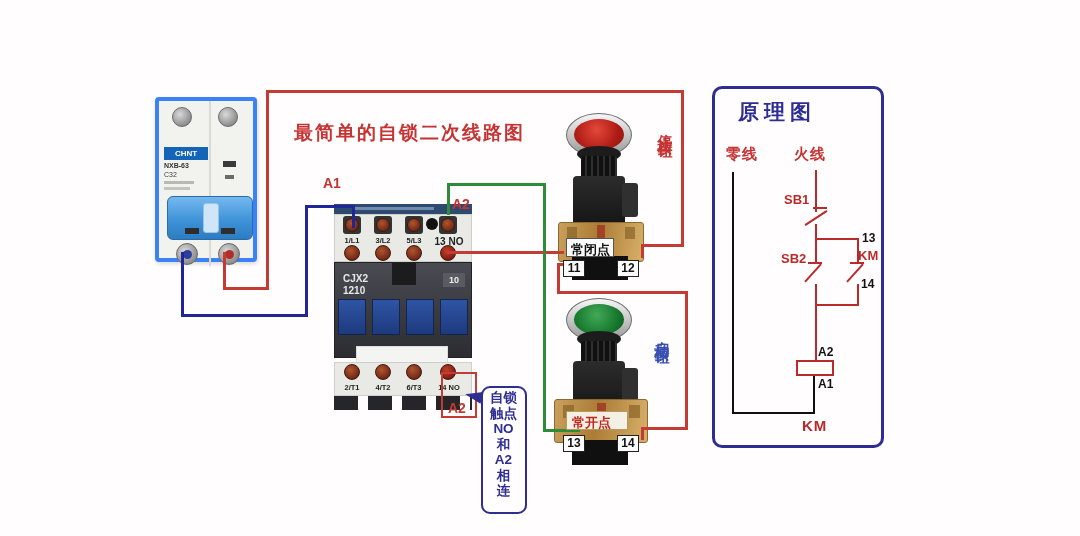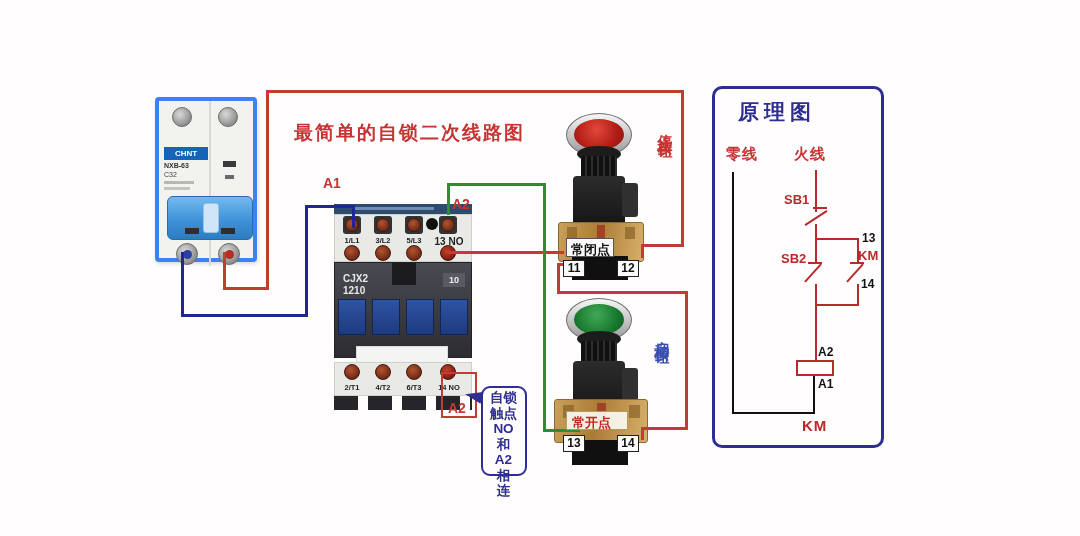--- a/index.html
+++ b/index.html
@@ -145,21 +145,21 @@
     </div>
     <div class="abs" style="left:16px;top:116px;width:62px;height:19px;background:rgba(250,248,242,.92);border:1px solid #b49a60;z-index:7;">
       <div class="lbl" style="left:5px;top:2px;font-size:13px;color:#c2261f;">常开点</div>
     </div>
     <div class="abs" style="left:22px;top:145px;width:56px;height:25px;background:#101010;"></div>
     <div class="tag" style="left:13px;top:140px;width:22px;height:17px;">13</div>
     <div class="tag" style="left:67px;top:140px;width:22px;height:17px;">14</div>
   </div>
   <div class="lbl vtext" style="left:652px;top:328px;height:120px;font-size:15px;color:#3a50b0;">启动按钮</div>
 
-  <div class="abs" style="left:481px;top:386px;width:46px;height:90px;border:2.5px solid #2d2d92;border-radius:9px;background:#fffdfd;z-index:9;">
+  <div class="abs" style="left:481px;top:386px;width:46px;height:128px;border:2.5px solid #2d2d92;border-radius:9px;background:#fffdfd;z-index:9;">
     <div class="lbl" style="left:0;top:2px;width:41px;text-align:center;font-size:13.5px;line-height:15.5px;color:#2d2d92;white-space:pre-line;">自锁
 触点
 NO
 和
 A2
 相
 连</div>
   </div>
   <div class="abs" style="left:465px;top:390px;width:0;height:0;border-top:6px solid transparent;border-bottom:6px solid transparent;border-right:17px solid #2d2d92;transform:rotate(12deg);z-index:9;"></div>
 

